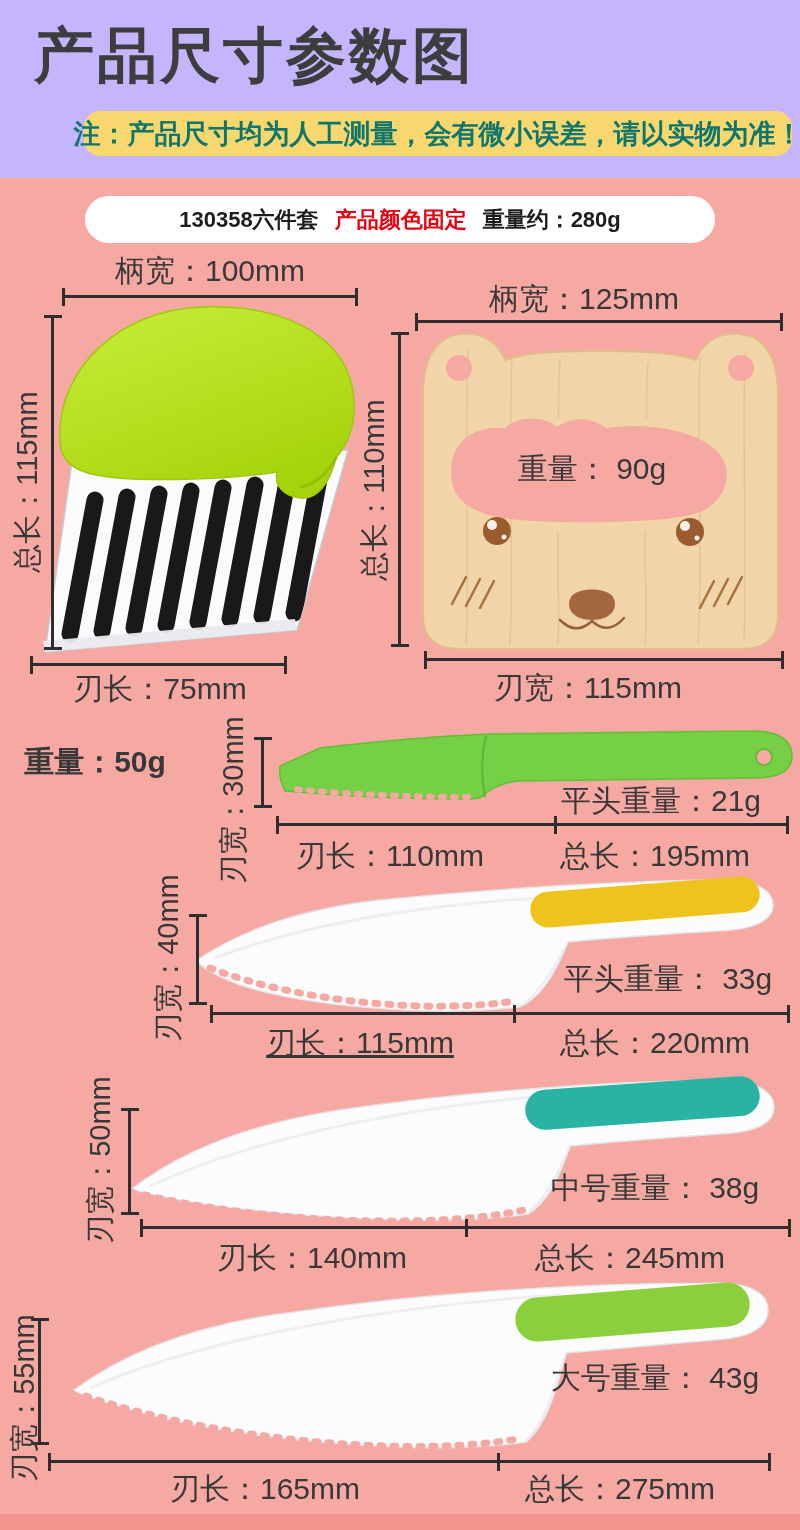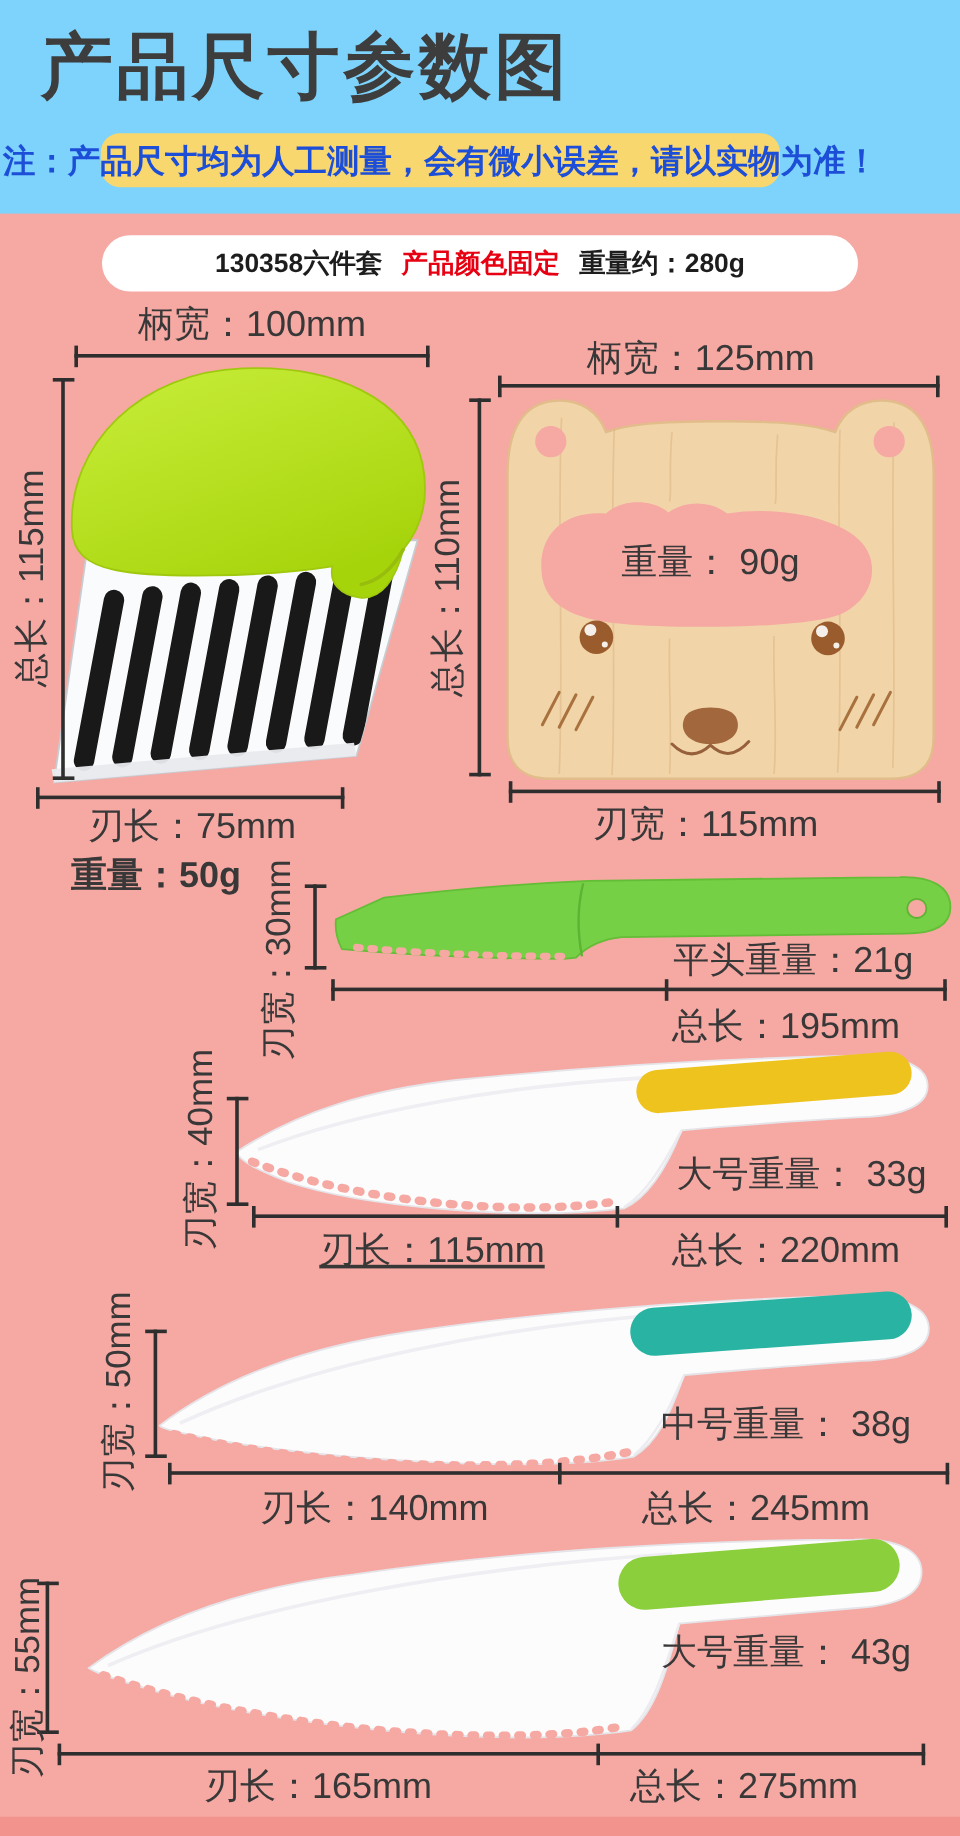--- a/index.html
+++ b/index.html
@@ -1,29 +1,29 @@
 <!DOCTYPE html>
 <html><head>
 <meta charset="utf-8">
 <style>
   html,body{margin:0;padding:0;background:#888;}
   .stage{
     position:relative;width:800px;height:1530px;overflow:hidden;
     background:#f6a8a2;
     font-family:"Liberation Sans",sans-serif;color:#3a3a3a;
   }
-  .header-band{position:absolute;left:0;top:0;width:800px;height:178px;background:#7dd3fc;}
+  .header-band{position:absolute;left:0;top:0;width:800px;height:178px;background:#c4b5fd;}
   .page-title{
     position:absolute;left:34px;top:16px;font-size:60px;font-weight:900;
     color:#3d3d3d;letter-spacing:3px;white-space:nowrap;
   }
   .note-band{
-    position:absolute;left:84px;top:111px;width:566px;height:45px;background:#f8d76e;
+    position:absolute;left:84px;top:111px;width:708px;height:45px;background:#f8d76e;
     border-radius:16px;display:flex;align-items:center;justify-content:center;
-    font-size:27px;font-weight:700;color:#1d4ed8;white-space:nowrap;
+    font-size:27px;font-weight:700;color:#0f766e;white-space:nowrap;
   }
   .info-pill{
     position:absolute;left:85px;top:196px;width:630px;height:47px;background:#ffffff;
     border-radius:24px;display:flex;align-items:center;justify-content:center;gap:16px;
     font-size:22px;font-weight:700;color:#1d1d1d;white-space:nowrap;
   }
   .info-pill .red{color:#e60012;}
   .bottom-strip{position:absolute;left:0;top:1514px;width:800px;height:16px;background:#f2938d;}
 
   
@@ -160,41 +160,42 @@
     <span class="red">产品颜色固定</span>
     <span>重量约：280g</span>
   </div>
 
   <div class="dim" style="left:210px;top:271px;">柄宽：100mm</div>
   <div class="hline" style="left:62px;top:295px;width:296px;"></div>
   <div class="vline" style="left:51px;top:315px;height:335px;"></div>
   <div class="vdim" style="left:27px;top:482px;">总长：115mm</div>
   <div class="hline" style="left:30px;top:663px;width:257px;"></div>
   <div class="dim" style="left:160px;top:689px;">刃长：75mm</div>
-  <div class="dim bold-dim" style="left:95px;top:730px;margin-left:35px;">重量：50g</div>
+  <div class="dim bold-dim" style="left:95px;top:762px;">重量：50g</div>
 
   <div class="dim" style="left:584px;top:299px;">柄宽：125mm</div>
   <div class="hline" style="left:415px;top:320px;width:368px;"></div>
   <div class="vline" style="left:398px;top:332px;height:315px;"></div>
   <div class="vdim" style="left:374px;top:490px;">总长：110mm</div>
   <div class="dim" style="left:592px;top:469px;">重量： 90g</div>
   <div class="hline" style="left:424px;top:658px;width:360px;"></div>
   <div class="dim" style="left:588px;top:688px;">刃宽：115mm</div>
 
   <div class="vline" style="left:261px;top:737px;height:71px;"></div>
   <div class="vdim" style="left:233px;top:800px;">刃宽：30mm</div>
   <div class="dim" style="left:661px;top:801px;">平头重量：21g</div>
   <div class="hline" style="left:276px;top:823px;width:513px;">
     <div class="mid-tick" style="left:278px;"></div>
   </div>
+  <div class="dim" style="left:390px;top:856px;">刃长：110mm</div>
   <div class="dim" style="left:655px;top:856px;">总长：195mm</div>
 
   <div class="vline" style="left:196px;top:914px;height:91px;"></div>
   <div class="vdim" style="left:168px;top:958px;">刃宽：40mm</div>
-  <div class="dim" style="left:668px;top:979px;">大号重量： 33g</div>
+  <div class="dim" style="left:668px;top:979px;">平头重量： 33g</div>
   <div class="hline" style="left:210px;top:1012px;width:580px;">
     <div class="mid-tick" style="left:303px;"></div>
   </div>
   <div class="dim" style="left:360px;top:1043px;text-decoration:underline;">刃长：115mm</div>
   <div class="dim" style="left:655px;top:1043px;">总长：220mm</div>
 
   <div class="vline" style="left:128px;top:1108px;height:107px;"></div>
   <div class="vdim" style="left:100px;top:1160px;">刃宽：50mm</div>
   <div class="dim" style="left:655px;top:1188px;">中号重量： 38g</div>
   <div class="hline" style="left:140px;top:1226px;width:651px;">

